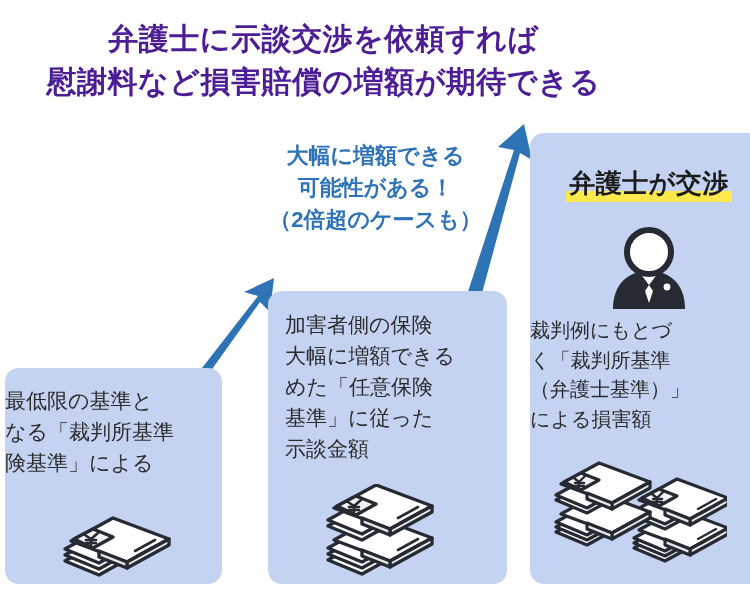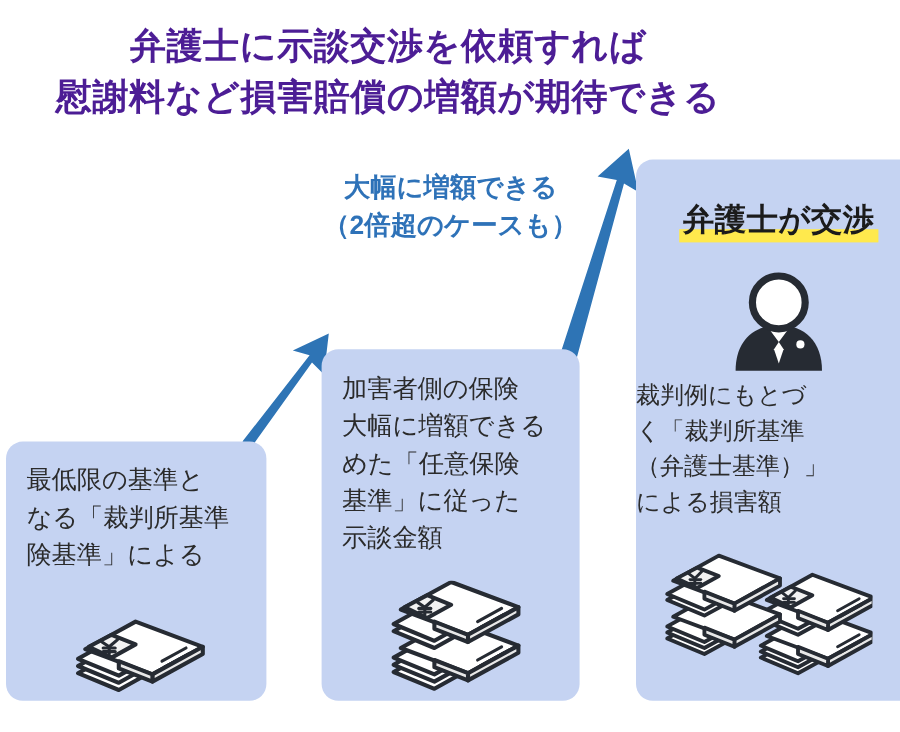--- a/index.html
+++ b/index.html
@@ -32,36 +32,36 @@
   #title .tline { display: block; white-space: nowrap; }
 
   
   .box {
     position: absolute;
     background: #c5d3f2;
     border-radius: 14px;
     box-sizing: border-box;
   }
   #box-jibaiseki { left: 5px;   top: 368px; width: 217px; height: 216px; }
-  #box-nini      { left: 268px; top: 291px; width: 215px; height: 293px; padding-left: 20px; }
+  #box-nini      { left: 268px; top: 291px; width: 239px; height: 293px; padding-left: 20px; }
   #box-bengoshi  { left: 530px; top: 133px; width: 238px; height: 451px; }
 
   .box-text {
     position: absolute;
     left: 0;
     right: 0;
     color: #2b2b2b;
     font-size: 21px;
     line-height: 1.48;
     font-weight: normal;
     letter-spacing: 0px;
   }
   .box-text .tline { display: block; white-space: nowrap; }
 
-  #box-jibaiseki .box-text { top: 17px; padding-left: 17px; }
+  #box-jibaiseki .box-text { top: 17px; }
   #box-nini .box-text      { top: 18px; padding-left: 17px; }
   #box-bengoshi .box-text  { top: 183px; padding-left: 0; font-size: 20px; }
 
   
   #bengoshi-heading-wrap {
     position: absolute;
     left: 0;
     right: 0;
     top: 36px;
     text-align: center;
@@ -128,20 +128,21 @@
 </head>
 <body>
 
 <div id="title">
   <span class="tline">弁護士に示談交渉を依頼すれば</span>
   <span class="tline">慰謝料など損害賠償の増額が期待できる</span>
 </div>
 
 <div id="callout">
   <span class="tline">大幅に増額できる</span>
+  <span class="tline">可能性がある！</span>
   <span class="tline">（2倍超のケースも）</span>
 </div>
 
 <div id="arrow-1">
   <svg viewBox="0 0 86 96" width="86" height="96" xmlns="http://www.w3.org/2000/svg">
     <path d="M6 92 L62 20 L48 16 L78 2 L74 36 L64 26 L14 96 Z" fill="#2e74b5"></path>
   </svg>
 </div>
 
 <div id="arrow-2">

